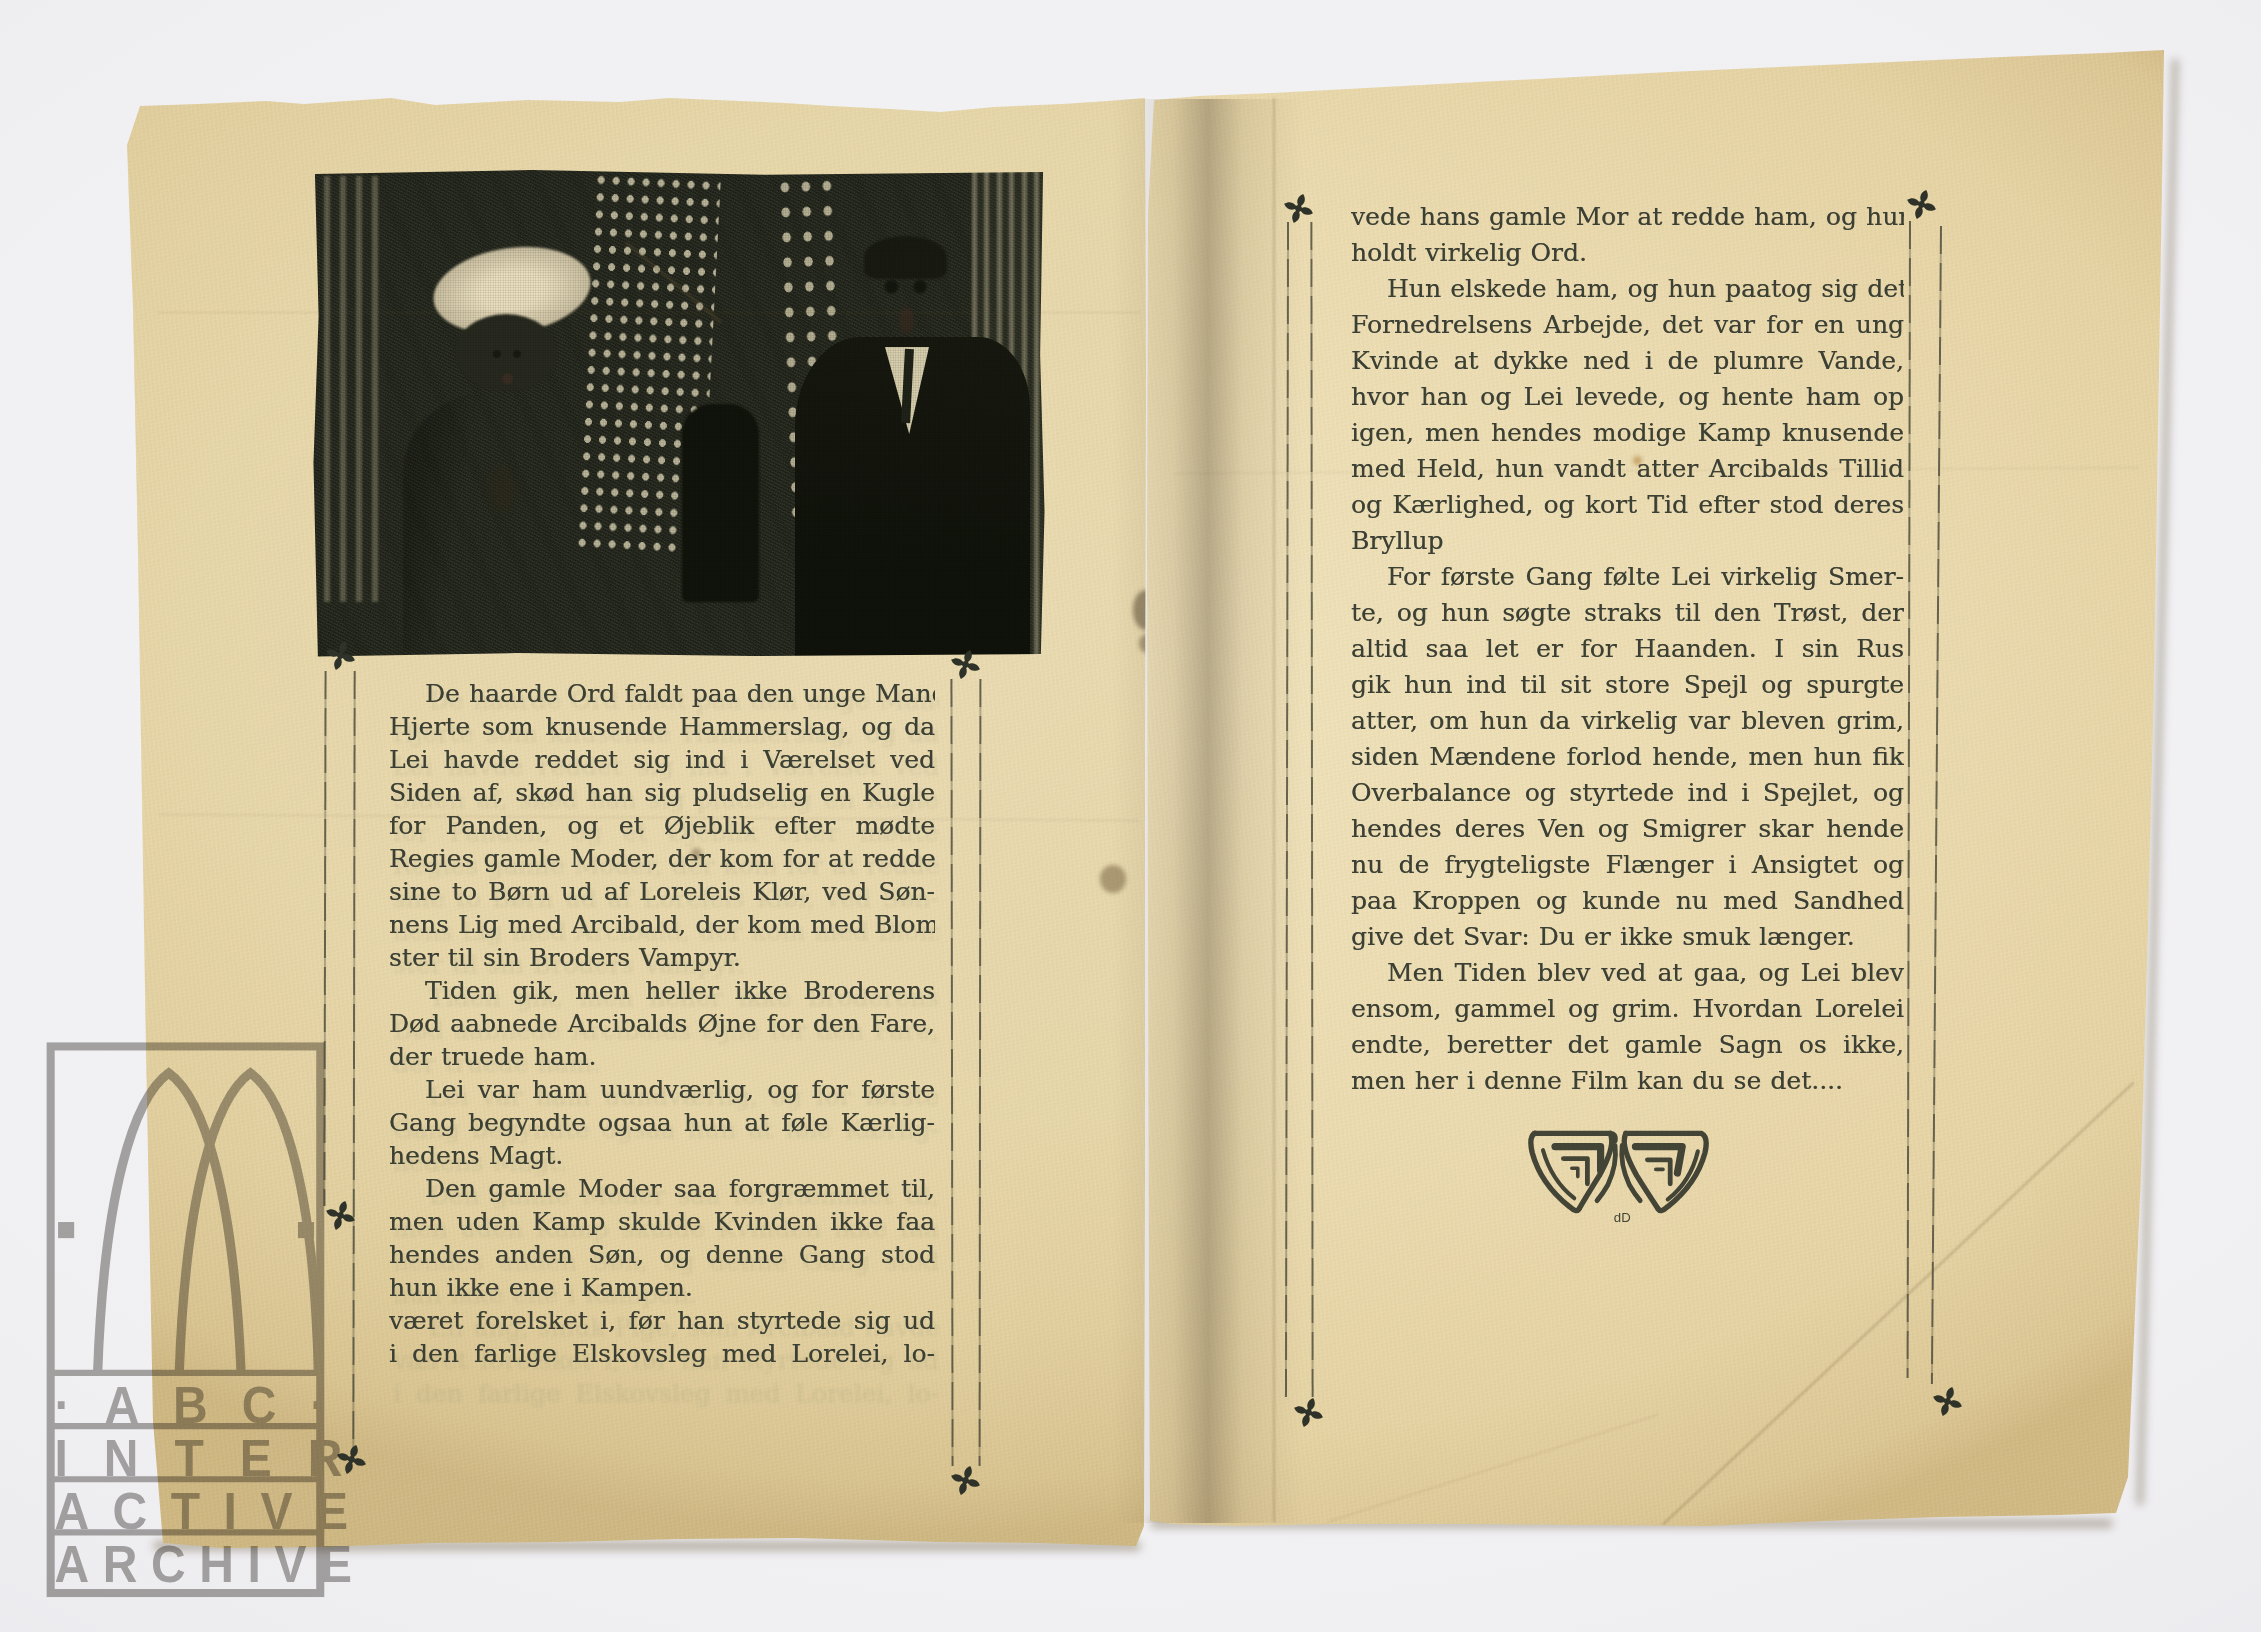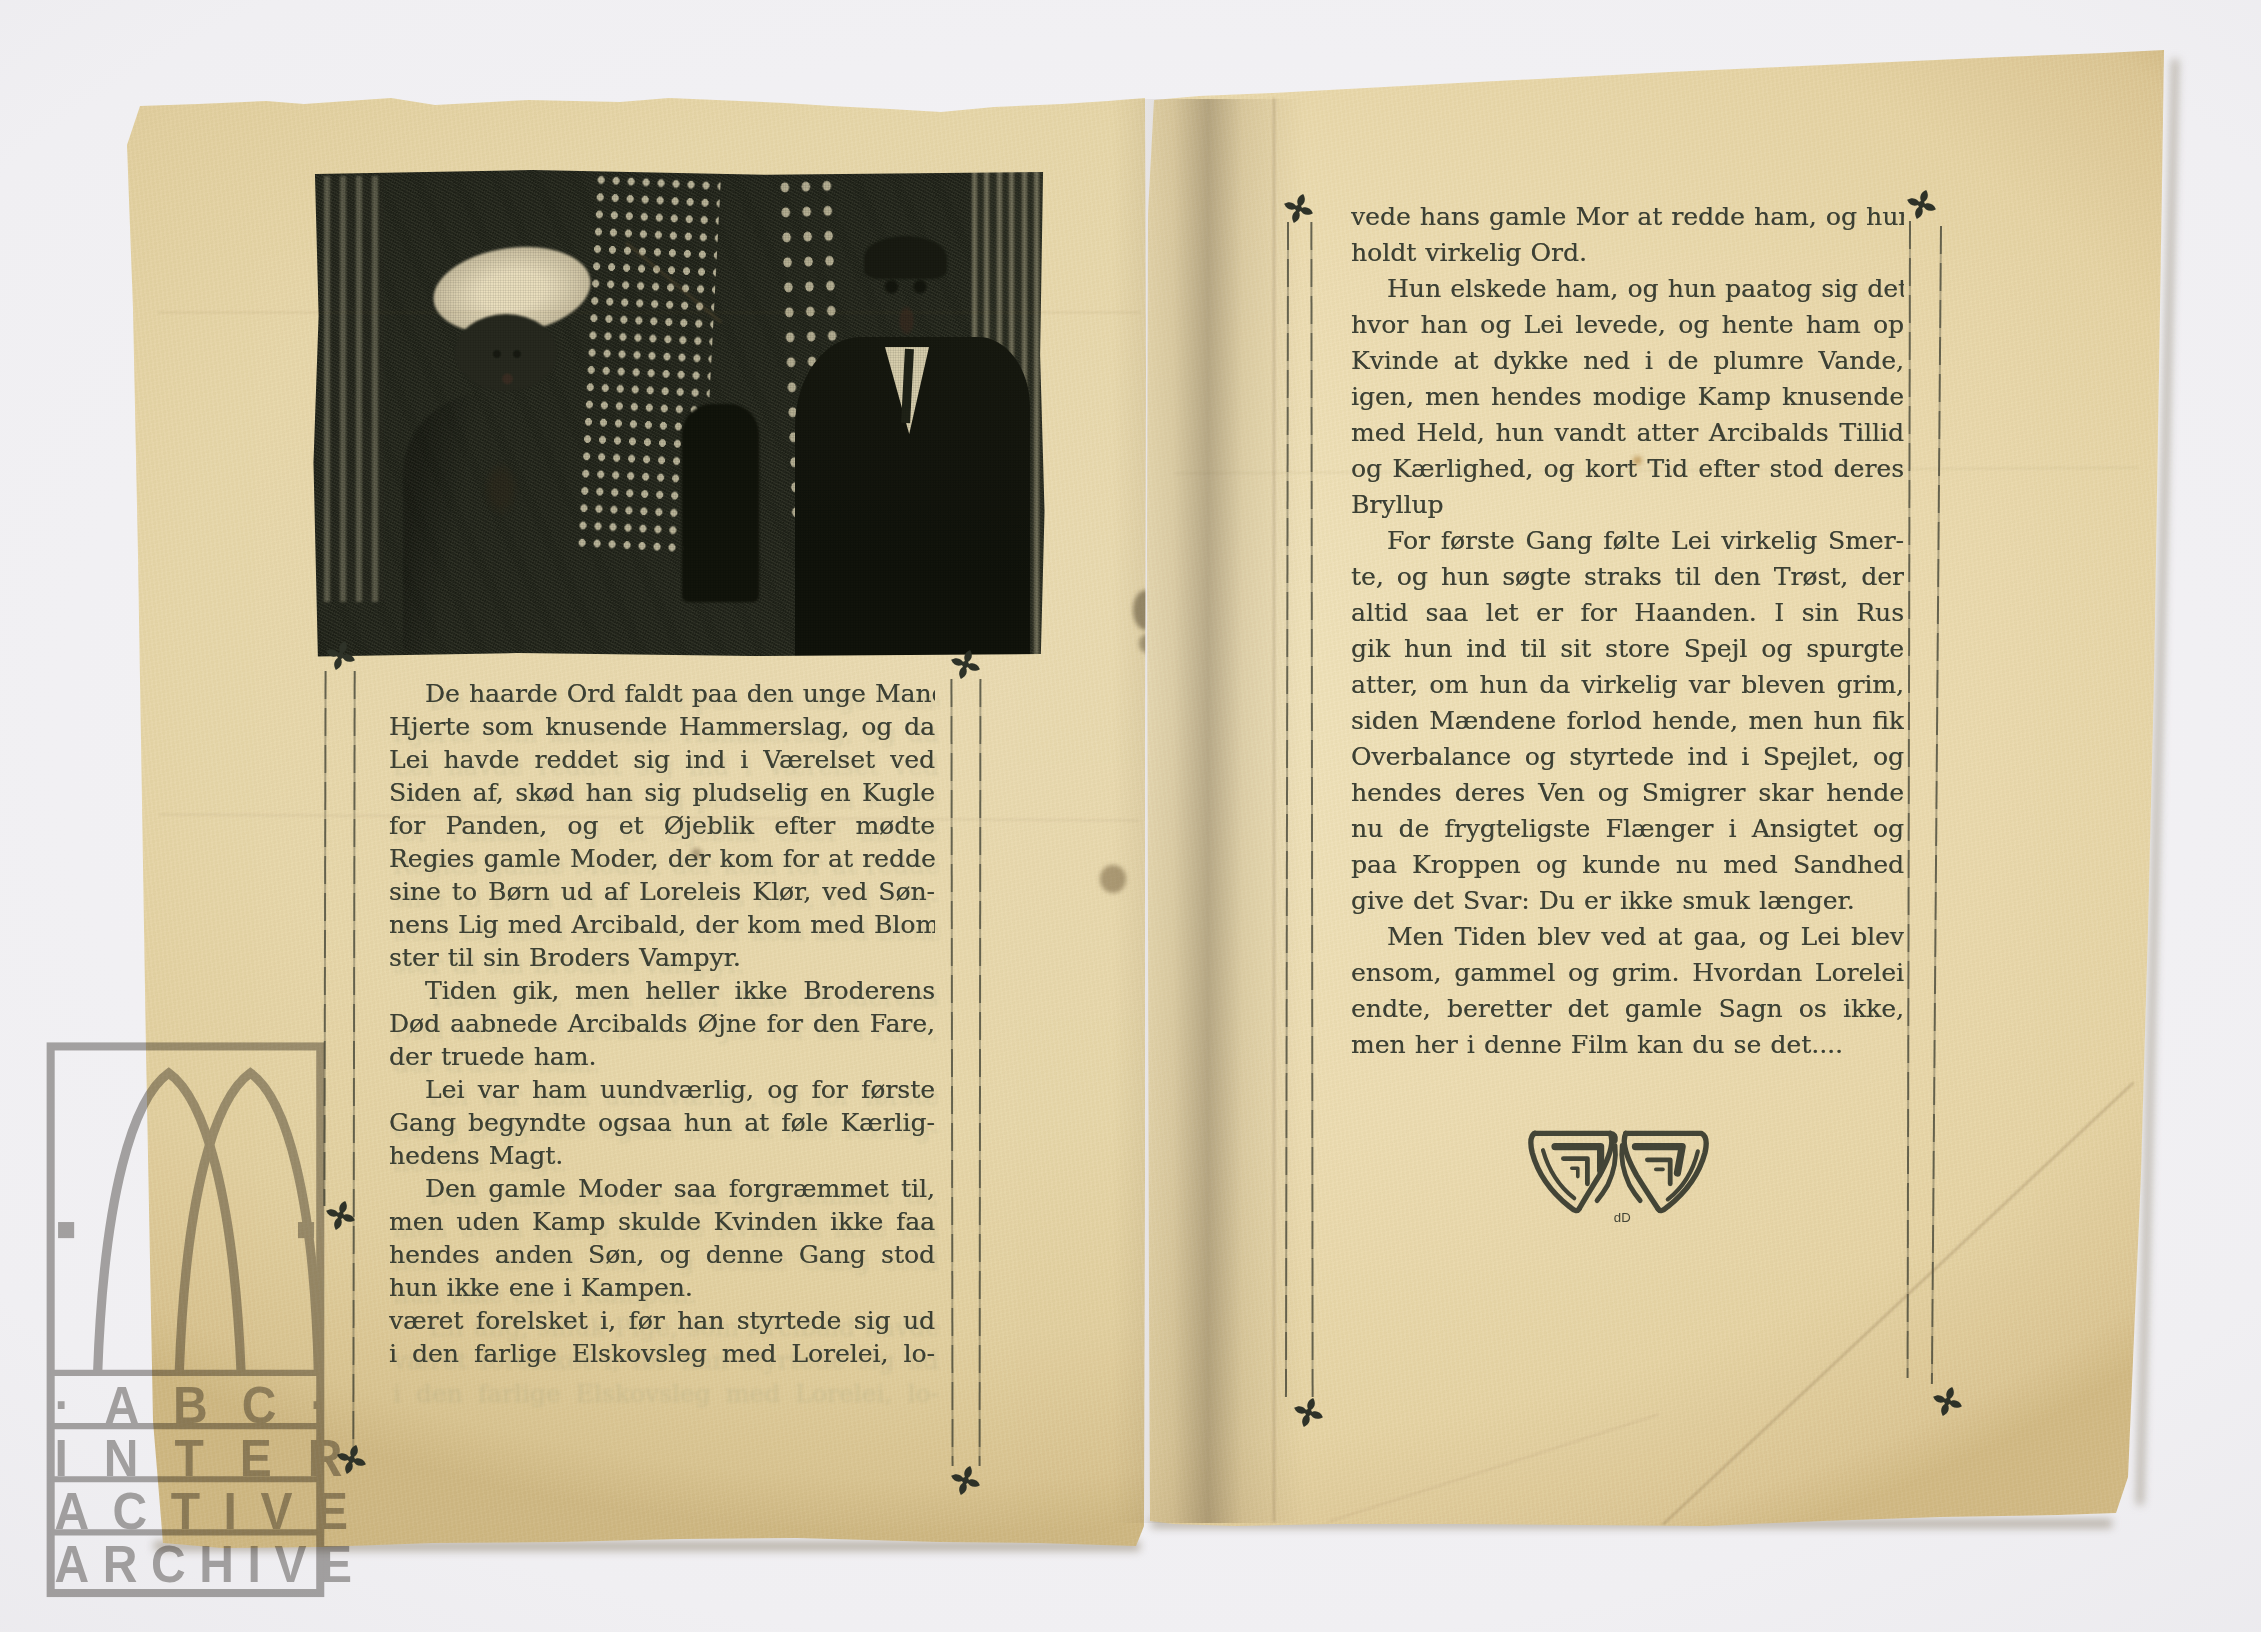--- a/index.html
+++ b/index.html
@@ -253,22 +253,23 @@
       <use href="#fleuron" fill="currentColor"></use>
     </svg>
   <svg class="fleuron" style="left:1931px;top:1385px;" viewBox="0 0 54 54" width="33" height="33">
       <use href="#fleuron" fill="currentColor"></use>
     </svg>
 
   <div id="colR" class="col col-right">
       <div class="line">vede hans gamle Mor at redde ham, og hun</div>
       <div class="line pend">holdt virkelig Ord.</div>
       <div class="line ind">Hun elskede ham, og hun paatog sig det</div>
+      <div class="line">Fornedrelsens Arbejde, det var for en ung</div>
+      <div class="line">Kvinde at dykke ned i de plumre Vande,</div>
       <div class="line">hvor han og Lei levede, og hente ham op</div>
-      <div class="line">Kvinde at dykke ned i de plumre Vande,</div>
       <div class="line">igen, men hendes modige Kamp knusende</div>
       <div class="line">med Held, hun vandt atter Arcibalds Tillid</div>
       <div class="line">og Kærlighed, og kort Tid efter stod deres</div>
       <div class="line pend">Bryllup</div>
       <div class="line ind">For første Gang følte Lei virkelig Smer-</div>
       <div class="line">te, og hun søgte straks til den Trøst, der</div>
       <div class="line">altid saa let er for Haanden. I sin Rus</div>
       <div class="line">gik hun ind til sit store Spejl og spurgte</div>
       <div class="line">atter, om hun da virkelig var bleven grim,</div>
       <div class="line">siden Mændene forlod hende, men hun fik</div>

